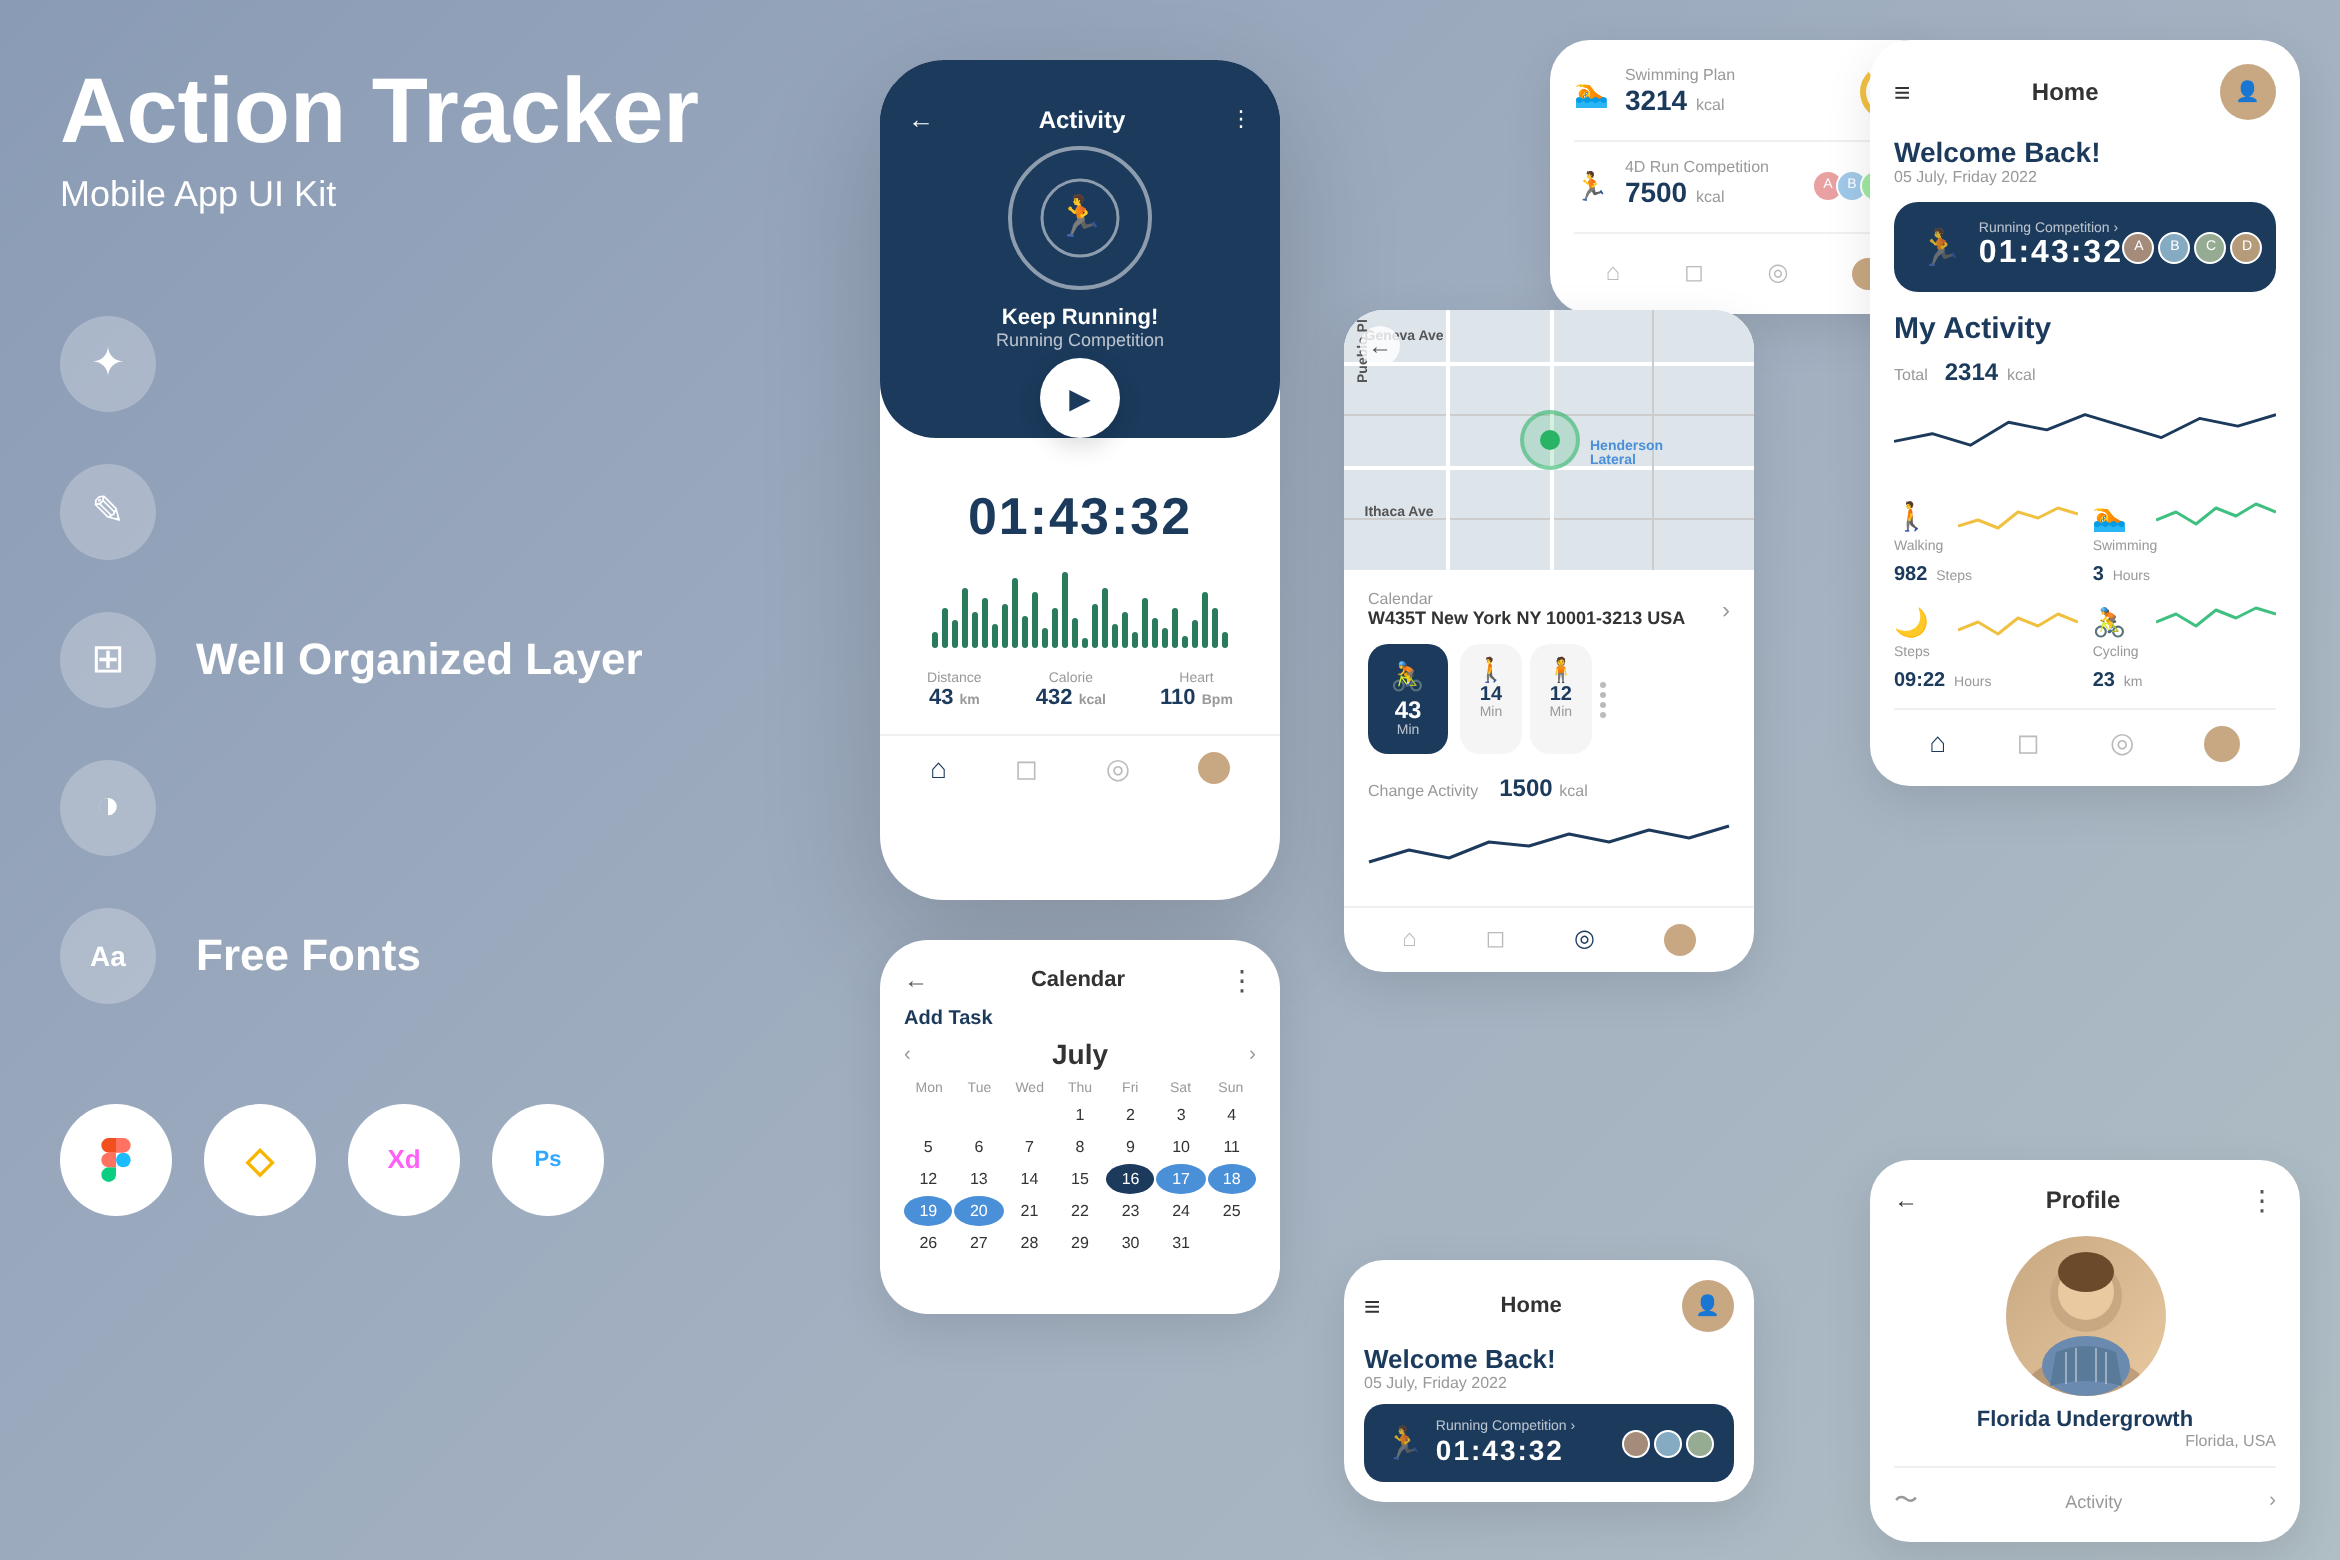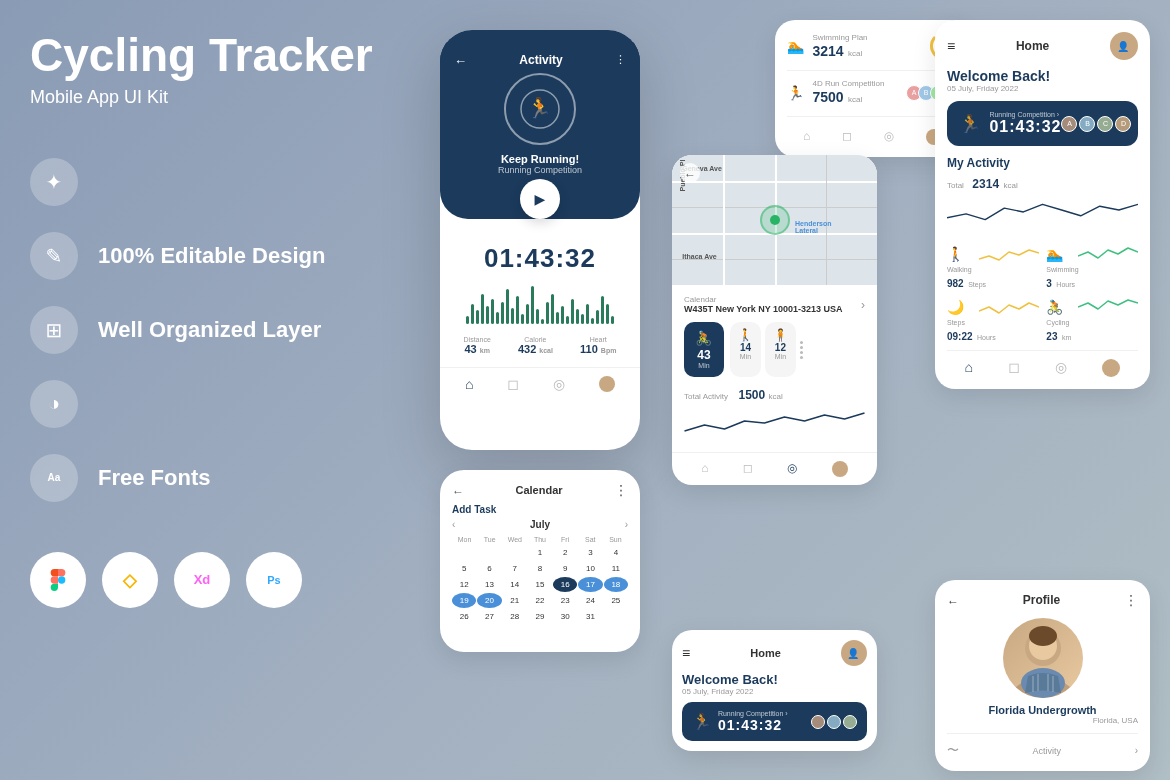--- a/index.html
+++ b/index.html
@@ -382,21 +382,21 @@
       align-items: center;
       justify-content: space-between;
       margin-bottom: 10px;
     }
     .running-card-left { display: flex; align-items: center; gap: 8px; }
     .run-icon-box { font-size: 18px; color: #fff; opacity: 0.8; }
     .run-info .run-label { font-size: 7px; color: rgba(255,255,255,0.7); }
     .run-info .run-timer { font-size: 16px; font-weight: 700; color: #fff; letter-spacing: 1px; }
     .running-card-right { display: flex; gap: 2px; }
     .run-avatar { width: 16px; height: 16px; border-radius: 50%; background: rgba(255,255,255,0.5); border: 1px solid #fff; display: flex; align-items: center; justify-content: center; font-size: 7px; color: #fff; }
-    .my-activity-label { font-size: 12px; font-weight: 700; color: #1b3a5c; margin-bottom: 4px; }
+    .my-activity-label { font-size: 15px; font-weight: 700; color: #1b3a5c; margin-bottom: 4px; }
     .total-label { font-size: 8px; color: #999; }
     .total-value { font-size: 12px; font-weight: 700; color: #1b3a5c; }
     .total-unit { font-size: 8px; color: #999; }
     .activity-mini-row { display: flex; justify-content: space-between; margin-top: 6px; }
     .activity-mini-col { width: 48%; }
     .mini-act-header { display: flex; justify-content: space-between; align-items: center; margin-bottom: 2px; }
     .mini-act-label { font-size: 7px; color: #999; }
     .mini-act-val { font-size: 10px; font-weight: 700; color: #1b3a5c; }
     .mini-act-unit { font-size: 7px; color: #999; }
     .home-card-footer { display: flex; justify-content: space-around; padding-top: 8px; border-top: 1px solid #f0f0f0; margin-top: 6px; }
@@ -411,21 +411,21 @@
       border-radius: 24px;
       padding: 12px;
       box-shadow: 0 8px 24px rgba(0,0,0,0.1);
     }
     .cal-header { display: flex; justify-content: space-between; align-items: center; margin-bottom: 6px; }
     .cal-back { font-size: 12px; color: #555; }
     .cal-title { font-size: 11px; font-weight: 600; color: #333; }
     .cal-dots { font-size: 14px; color: #555; }
     .cal-add-task { font-size: 10px; font-weight: 600; color: #1b3a5c; margin-bottom: 4px; }
     .cal-month-nav { display: flex; justify-content: space-between; align-items: center; margin-bottom: 4px; }
-    .cal-month { font-size: 10px; font-weight: 600; color: #333; }
+    .cal-month { font-size: 14px; font-weight: 600; color: #333; }
     .cal-nav { font-size: 10px; color: #999; cursor: pointer; }
     .cal-grid { width: 100%; }
     .cal-days-header { display: grid; grid-template-columns: repeat(7, 1fr); text-align: center; }
     .cal-day-name { font-size: 7px; color: #999; padding: 2px 0; }
     .cal-days { display: grid; grid-template-columns: repeat(7, 1fr); text-align: center; gap: 1px; }
     .cal-day { font-size: 8px; color: #333; padding: 3px 1px; border-radius: 50%; cursor: pointer; }
     .cal-day.today { background: #1b3a5c; color: #fff; border-radius: 50%; }
     .cal-day.highlight { background: #4a90d9; color: #fff; border-radius: 50%; }
     .cal-day.empty { color: transparent; }
 
@@ -460,40 +460,39 @@
     .profile-name { font-size: 11px; font-weight: 700; color: #1b3a5c; text-align: center; }
     .profile-location { font-size: 8px; color: #999; text-align: right; }
     .profile-activity { display: flex; justify-content: space-between; align-items: center; margin-top: 8px; padding-top: 8px; border-top: 1px solid #f0f0f0; }
     .profile-act-label { font-size: 9px; color: #999; }
     .profile-act-icon { font-size: 10px; color: #999; }
   </style>
 </head>
 <body>
 
 <div class="left-panel">
-  <h1 class="app-title">Cycling Tracker</h1>
+  <h1 class="app-title">Action Tracker</h1>
   <p class="app-subtitle">Mobile App UI Kit</p>
 
   <ul class="feature-list">
     <li class="feature-item">
       <div class="feature-icon-circle">✦</div>
     </li>
     <li class="feature-item">
       <div class="feature-icon-circle">✎</div>
-      <span class="feature-label">100% Editable Design</span>
     </li>
     <li class="feature-item">
       <div class="feature-icon-circle">⊞</div>
       <span class="feature-label">Well Organized Layer</span>
     </li>
     <li class="feature-item">
       <div class="feature-icon-circle">◑</div>
     </li>
     <li class="feature-item">
-      <div class="feature-icon-circle" style="font-size:10px;font-weight:700;">Aa</div>
+      <div class="feature-icon-circle" style="font-size:14px;font-weight:700;">Aa</div>
       <span class="feature-label">Free Fonts</span>
     </li>
   </ul>
 
   <div class="tool-icons">
     <div class="tool-icon-circle tool-icon-figma" style="background:#fff;">
       <svg width="22" height="22" viewBox="0 0 38 57">
         <path d="M19 28.5a9.5 9.5 0 1 1 19 0 9.5 9.5 0 0 1-19 0z" fill="#1ABCFE"></path>
         <path d="M0 47.5A9.5 9.5 0 0 1 9.5 38H19v9.5a9.5 9.5 0 0 1-19 0z" fill="#0ACF83"></path>
         <path d="M19 0v19h9.5a9.5 9.5 0 0 0 0-19H19z" fill="#FF7262"></path>
@@ -696,21 +695,21 @@
         </div>
         <div style="display:flex;flex-direction:column;align-items:center;justify-content:center;gap:2px;">
           <div style="width:3px;height:3px;background:#bbb;border-radius:50%;"></div>
           <div style="width:3px;height:3px;background:#bbb;border-radius:50%;"></div>
           <div style="width:3px;height:3px;background:#bbb;border-radius:50%;"></div>
           <div style="width:3px;height:3px;background:#bbb;border-radius:50%;"></div>
         </div>
       </div>
     </div>
     <div class="total-activity">
-      <span class="total-act-label">Total Activity</span>
+      <span class="total-act-label">Change Activity</span>
       <span class="total-act-val" style="margin-left:6px;">1500 <span style="font-size:8px;font-weight:400;color:#999;">kcal</span></span>
     </div>
     
     <svg width="100%" height="35" viewBox="0 0 180 35">
       <polyline points="0,28 20,22 40,26 60,18 80,20 100,14 120,18 140,12 160,16 180,10" fill="none" stroke="#1b3a5c" stroke-width="1.5" stroke-linejoin="round"></polyline>
     </svg>
   </div>
   <div class="map-card-footer">
     <span style="font-size:12px;color:#bbb;">⌂</span>
     <span style="font-size:12px;color:#bbb;">◻</span>

